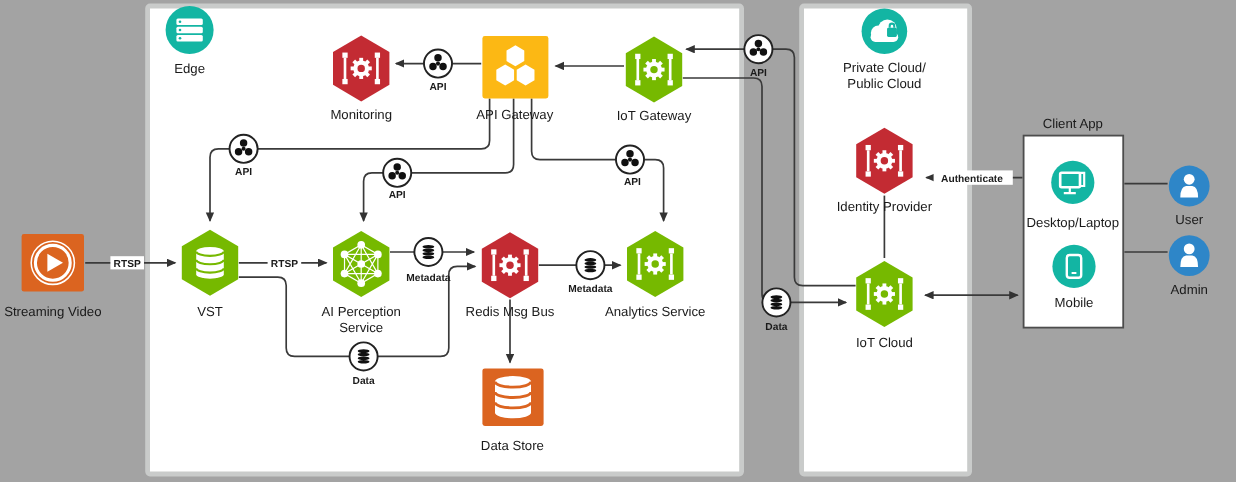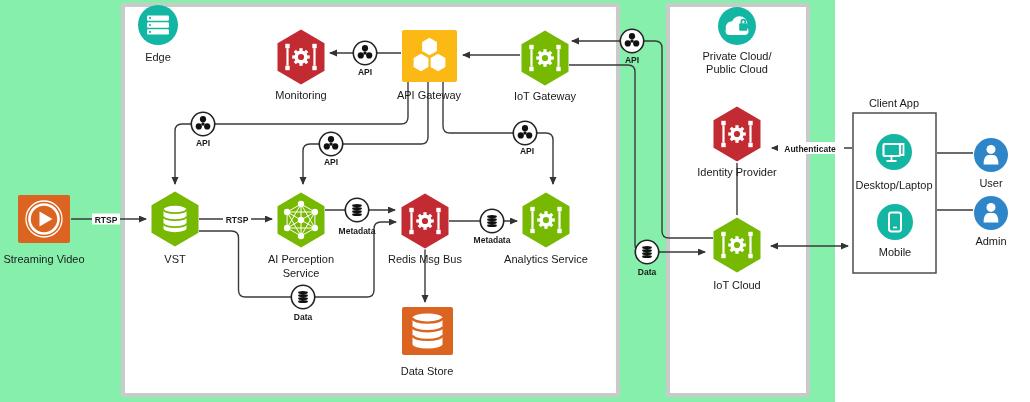--- a/index.html
+++ b/index.html
@@ -1,16 +1,16 @@
 <!DOCTYPE html>
 <html><head>
 <meta charset="utf-8">
 <style>
   html,body { margin:0; padding:0; background:#ffffff; }
-  .canvas { position:relative; width:835px; height:402px; background:#86efac; font-family:"Liberation Sans", sans-serif; }
+  .canvas { position:relative; width:1030px; height:402px; background:#a3a3a3; font-family:"Liberation Sans", sans-serif; }
   svg { display:block; }
   text { font-family:"Liberation Sans", sans-serif; }
   .lbl  { font-size:11px;  font-weight:400; fill:#1a1a1a; text-anchor:middle; }
   .sm   { font-size:8.5px; font-weight:600; fill:#1a1a1a; text-anchor:middle; }
   .flows path { fill:none; stroke:#3a3a3a; stroke-width:1.4; }
   .region { fill:#ffffff; stroke:#c9cbca; stroke-width:4; }
   .clientbox { fill:#ffffff; stroke:#4d4d4d; stroke-width:1.5; }
   .lblbg { fill:#ffffff; }
 </style>
 </head>

